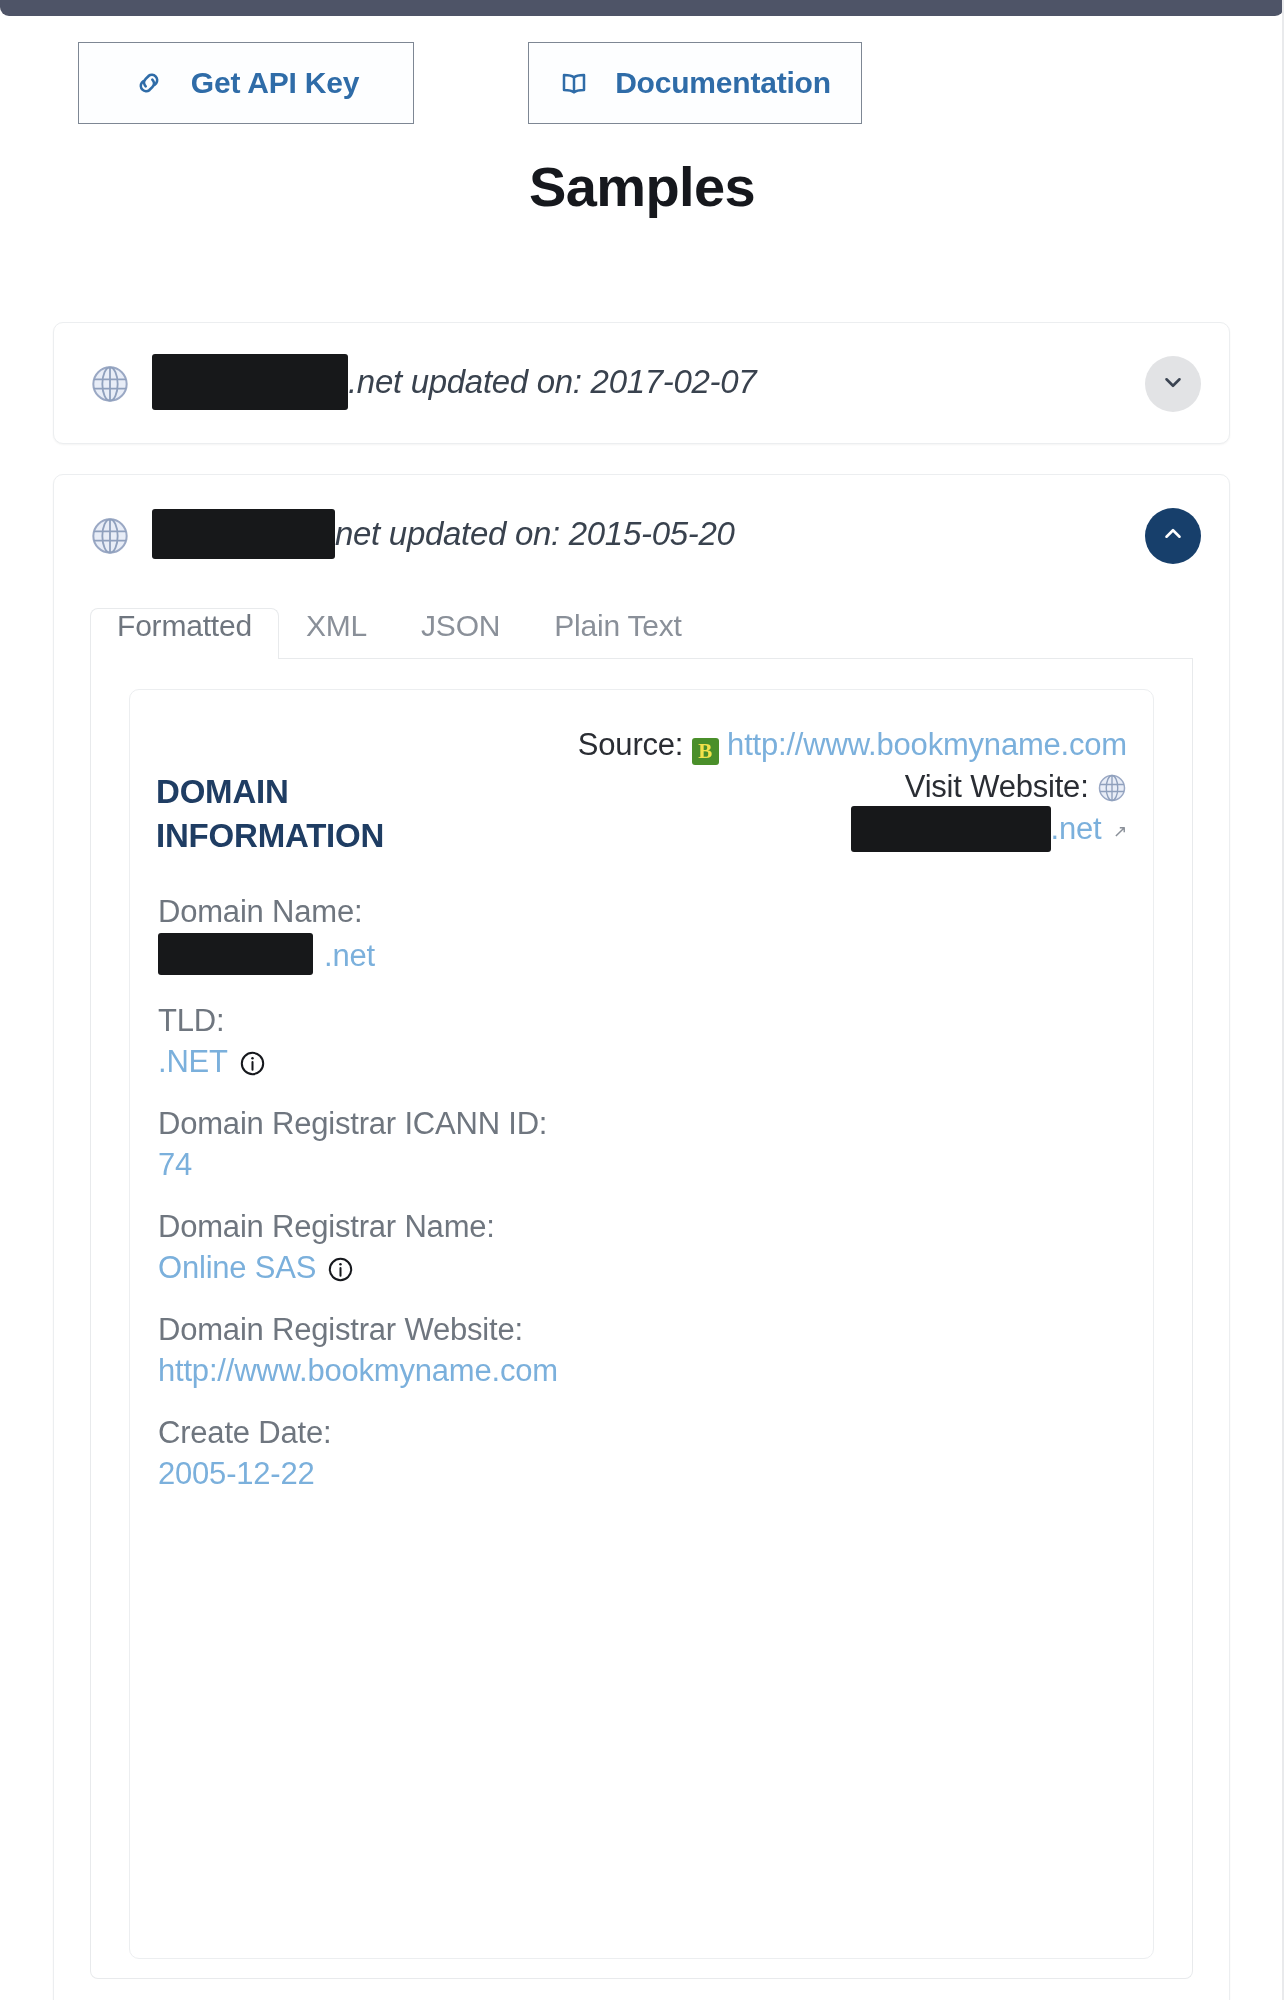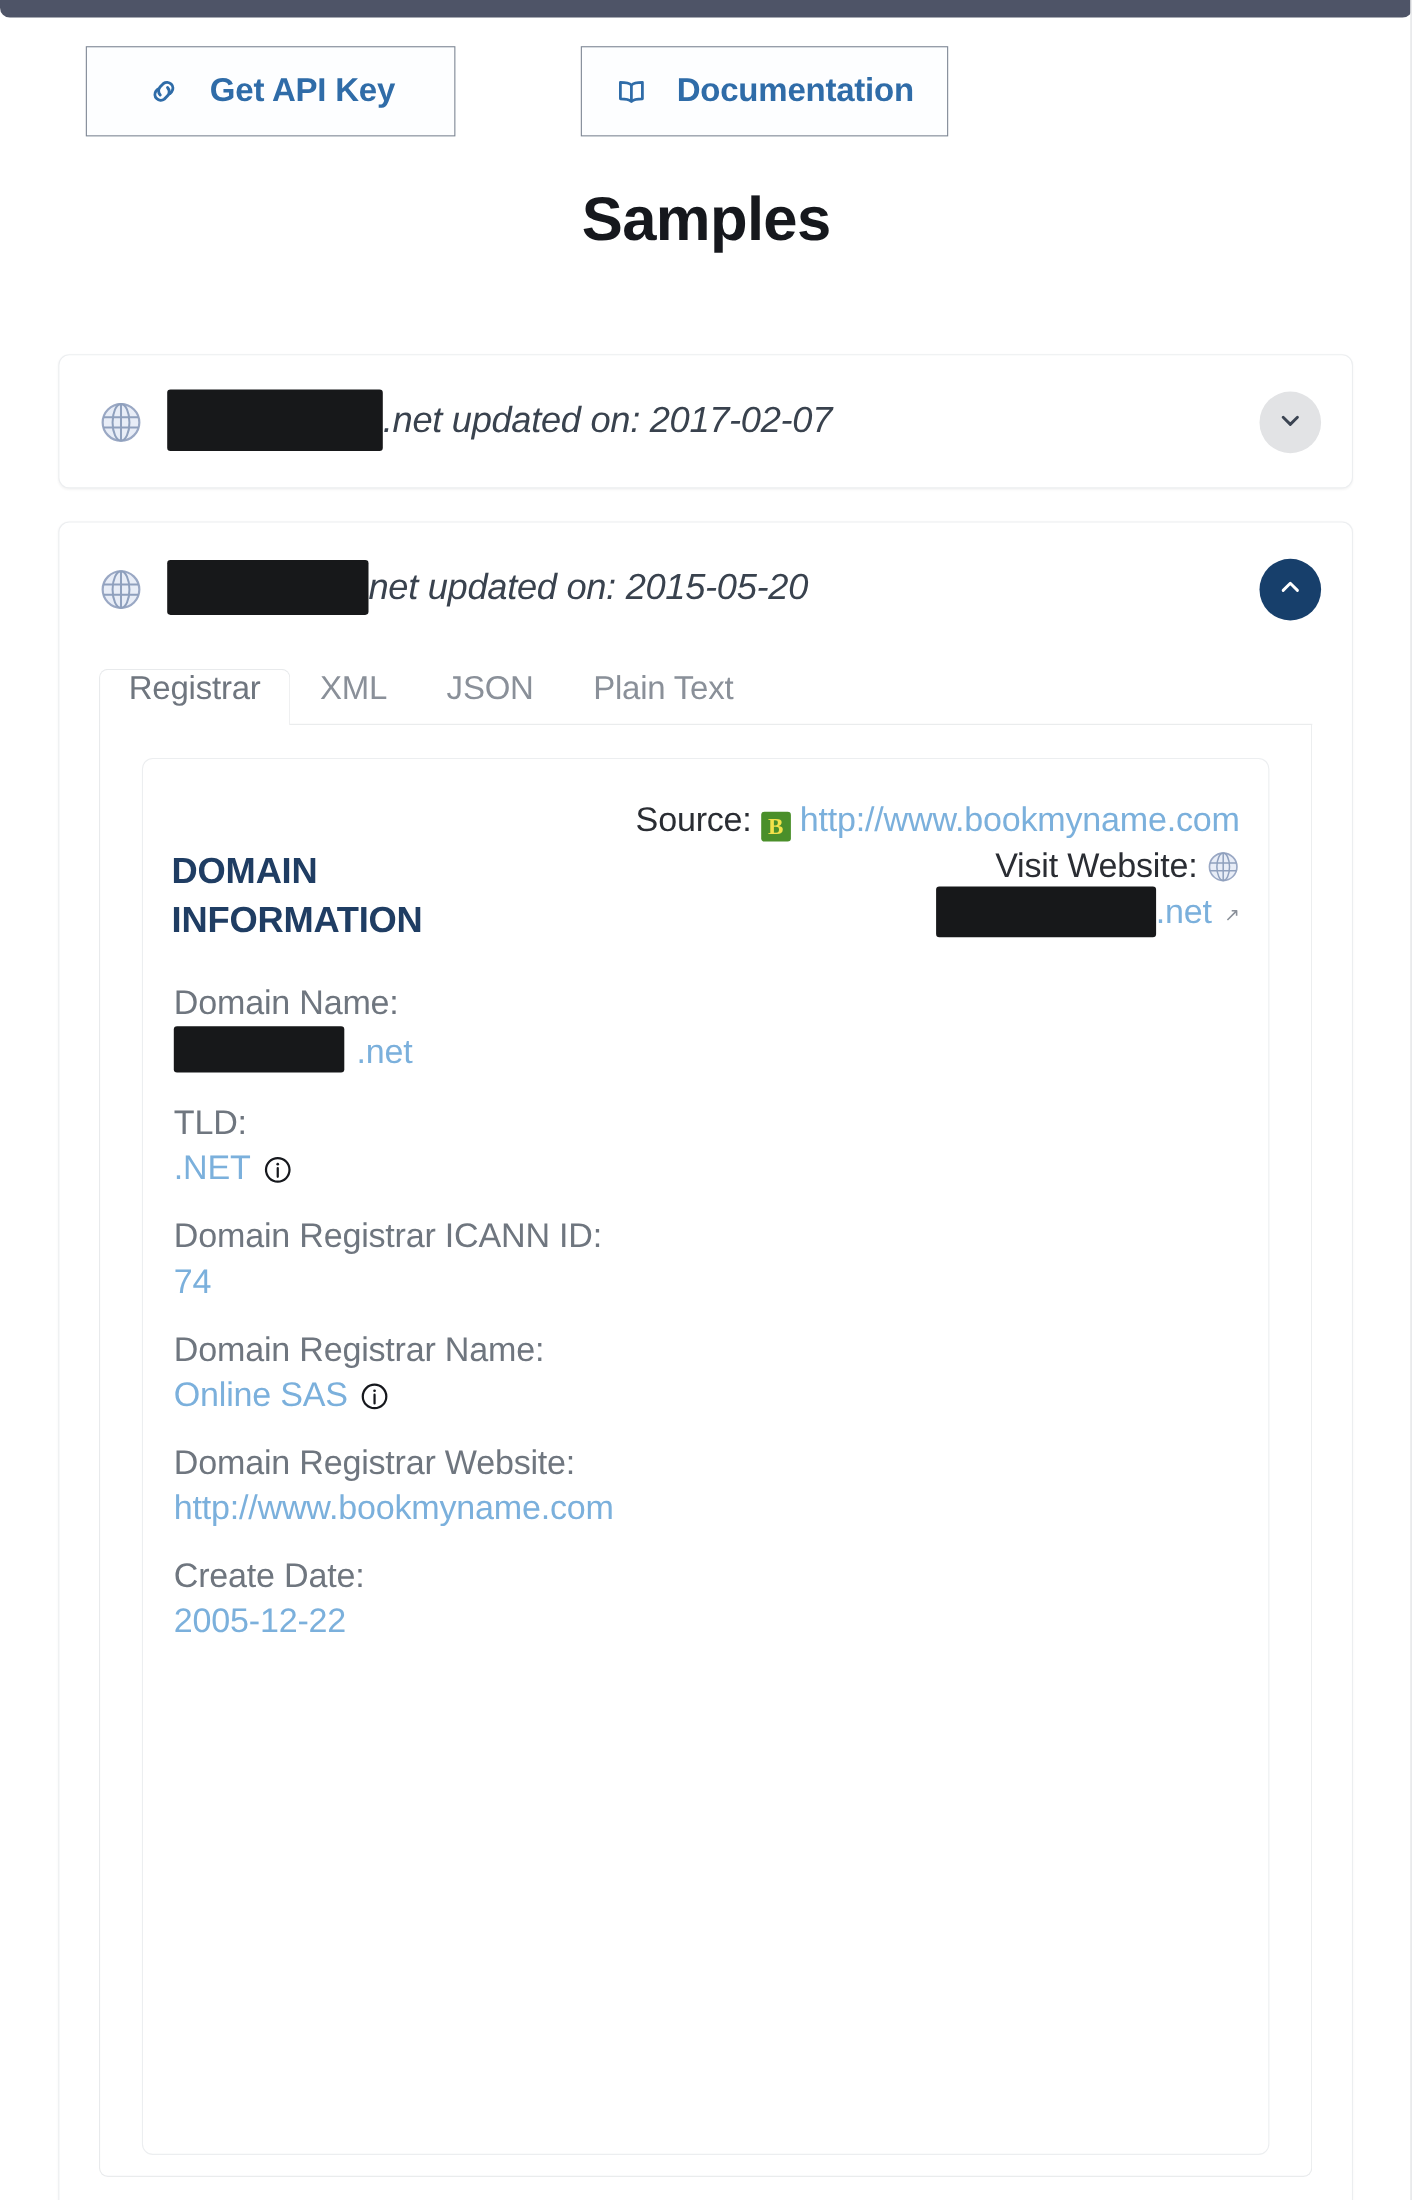--- a/index.html
+++ b/index.html
@@ -57,21 +57,21 @@
   }
   .btn-api  { left: 78px;  width: 336px; }
   .btn-docs { left: 528px; width: 334px; }
 
   .ic { display: inline-flex; align-items: center; justify-content: center; }
   .ic svg { display: block; }
 
   
   .page-title {
     position: absolute;
-    top: 166px;
+    top: 154px;
     left: 0;
     width: 1284px;
     text-align: center;
     font-size: 56px;
     font-weight: bold;
     color: #16181d;
     letter-spacing: -0.6px;
   }
 
   
@@ -338,21 +338,21 @@
         <span>
           <svg width="26" height="26" viewBox="0 0 24 24" fill="none" stroke="#ffffff" stroke-width="2.4" stroke-linecap="round" stroke-linejoin="round">
             <path d="M6 14.5l6-6 6 6"></path>
           </svg>
         </span>
       </div>
 
     </div>
 
     <div class="tabs">
-      <div class="tab active">Registrar</div>
+      <div class="tab active">Formatted</div>
       <div class="tab">XML</div>
       <div class="tab">JSON</div>
       <div class="tab">Plain Text</div>
     </div>
 
     <div class="panel">
       <div class="inner-card">
 
         <div class="info-head">
 

